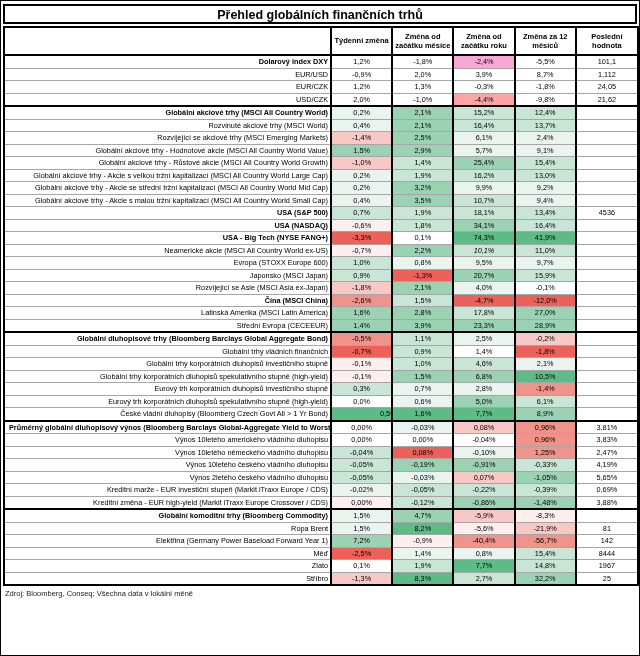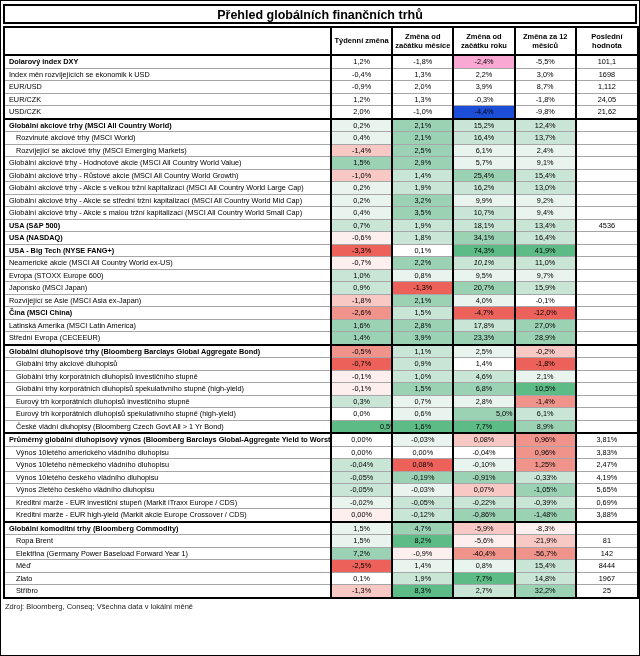--- a/index.html
+++ b/index.html
@@ -17,21 +17,21 @@
     border-collapse:collapse; table-layout:fixed; width:636px;
     border:2px solid #000;
   }
   th.colhead {
     border-left:2px solid #000; border-bottom:2px solid #000;
     font-size:7.5px; font-weight:bold; text-align:center; vertical-align:middle;
     height:24px; padding:1px 2px; background:#fff; line-height:1.25;
   }
   th.name-head { border-left:none; }
   td.name {
-    font-size:7.3px; text-align:left; padding:0 2px 0 4px; height:11.5px;
+    font-size:7.3px; text-align:right; padding:0 2px 0 4px; height:11.5px;
     border-top:1px solid #a6a6a6; white-space:nowrap; overflow:hidden;
     background:#fff; line-height:1;
   }
   td.name.indent { padding-left:11px; }
   td.name.bold { font-weight:bold; }
   td.val {
     font-size:7.3px; text-align:center; padding:0 1px; height:11.5px;
     border-top:1px solid #a6a6a6; border-left:2px solid #000;
     white-space:nowrap; overflow:hidden; line-height:1; background:#fff;
   }
@@ -68,48 +68,40 @@
     <tbody>
         <tr class="section-start">
           <td class="name bold">Dolarový index DXY</td>
           <td class="val" style="background: rgb(255, 255, 255);">1,2%</td>
           <td class="val" style="background: rgb(255, 255, 255);">-1,8%</td>
           <td class="val" style="background: #f9a8d4; margin-top: 19px;">-2,4%</td>
           <td class="val" style="background: rgb(255, 255, 255);">-5,5%</td>
           <td class="val">101,1</td>
         </tr>
         <tr>
-          <td class="name">Index měn rozvíjejících se ekonomik k USD</td>
-          <td class="val" style="background: rgb(255, 255, 255);">-0,4%</td>
-          <td class="val" style="background: rgb(255, 255, 255);">1,3%</td>
-          <td class="val" style="background: rgb(255, 255, 255);">2,2%</td>
-          <td class="val" style="background: rgb(255, 255, 255);">3,0%</td>
-          <td class="val">1698</td>
-        </tr>
-        <tr>
           <td class="name">EUR/USD</td>
           <td class="val" style="background: rgb(255, 255, 255);">-0,9%</td>
           <td class="val" style="background: rgb(255, 255, 255);">2,0%</td>
           <td class="val" style="background: rgb(255, 255, 255);">3,9%</td>
           <td class="val" style="background: rgb(255, 255, 255);">8,7%</td>
           <td class="val">1,112</td>
         </tr>
         <tr>
           <td class="name">EUR/CZK</td>
           <td class="val" style="background: rgb(255, 255, 255);">1,2%</td>
           <td class="val" style="background: rgb(255, 255, 255);">1,3%</td>
           <td class="val" style="background: rgb(255, 255, 255);">-0,3%</td>
           <td class="val" style="background: rgb(255, 255, 255);">-1,8%</td>
           <td class="val">24,05</td>
         </tr>
         <tr>
           <td class="name">USD/CZK</td>
           <td class="val" style="background: rgb(255, 255, 255);">2,0%</td>
           <td class="val" style="background: rgb(255, 255, 255);">-1,0%</td>
-          <td class="val" style="background: #1d4ed8;">-4,4%</td>
+          <td class="val" style="background: #fca5a5;">-4,4%</td>
           <td class="val" style="background: rgb(255, 255, 255);">-9,8%</td>
           <td class="val">21,62</td>
         </tr>
         <tr class="section-start">
           <td class="name bold">Globální akciové trhy (MSCI All Country World)</td>
           <td class="val" style="background: rgb(233, 244, 238);">0,2%</td>
           <td class="val" style="background: rgb(155, 210, 180);">2,1%</td>
           <td class="val" style="background: rgb(200, 229, 213);">15,2%</td>
           <td class="val" style="background: rgb(200, 229, 213);">12,4%</td>
           <td class="val"></td>
@@ -252,21 +244,21 @@
         </tr>
         <tr class="section-start">
           <td class="name bold">Globální dluhopisové trhy (Bloomberg Barclays Global Aggregate Bond)</td>
           <td class="val" style="background: rgb(240, 147, 139); margin-left: 44px;">-0,5%</td>
           <td class="val" style="background: rgb(200, 229, 213);">1,1%</td>
           <td class="val" style="background: rgb(233, 244, 238);">2,5%</td>
           <td class="val" style="background: rgb(248, 200, 196);">-0,2%</td>
           <td class="val"></td>
         </tr>
         <tr>
-          <td class="name indent">Globální trhy akciové dluhopisů</td>
+          <td class="name indent">Globální trhy vládních finančních</td>
           <td class="val" style="background: rgb(236, 97, 89);">-0,7%</td>
           <td class="val" style="background: rgb(200, 229, 213);">0,9%</td>
           <td class="val" style="background: rgb(255, 255, 255);">1,4%</td>
           <td class="val" style="background: rgb(236, 97, 89);">-1,8%</td>
           <td class="val"></td>
         </tr>
         <tr>
           <td class="name indent">Globální trhy korporátních dluhopisů investičního stupně</td>
           <td class="val" style="background: rgb(253, 239, 238);">-0,1%</td>
           <td class="val" style="background: rgb(200, 229, 213);">1,0%</td>
@@ -287,21 +279,21 @@
           <td class="val" style="background: rgb(200, 229, 213);">0,3%</td>
           <td class="val" style="background: rgb(233, 244, 238);">0,7%</td>
           <td class="val" style="background: rgb(233, 244, 238);">2,8%</td>
           <td class="val" style="background: rgb(240, 147, 139);">-1,4%</td>
           <td class="val"></td>
         </tr>
         <tr>
           <td class="name indent">Eurový trh korporátních dluhopisů spekulativního stupně (high-yield)</td>
           <td class="val" style="background: rgb(255, 255, 255);">0,0%</td>
           <td class="val" style="background: rgb(233, 244, 238);">0,6%</td>
-          <td class="val" style="background: rgb(155, 210, 180); text-align: right;">5,0%</td>
+          <td class="val" style="background: rgb(155, 210, 180);">5,0%</td>
           <td class="val" style="background: rgb(200, 229, 213);">6,1%</td>
           <td class="val"></td>
         </tr>
         <tr>
           <td class="name indent">České vládní dluhopisy (Bloomberg Czech Govt All &gt; 1 Yr Bond)</td>
           <td class="val" style="background: rgb(93, 188, 133); padding-left: 48px;">0,5%</td>
           <td class="val" style="background: rgb(93, 188, 133);">1,6%</td>
           <td class="val" style="background: rgb(93, 188, 133);">7,7%</td>
           <td class="val" style="background: rgb(155, 210, 180);">8,9%</td>
           <td class="val"></td>
@@ -348,21 +340,21 @@
         </tr>
         <tr>
           <td class="name indent">Kreditní marže - EUR investiční stupeň (Markit iTraxx Europe / CDS)</td>
           <td class="val" style="background: rgb(233, 244, 238);">-0,02%</td>
           <td class="val" style="background: rgb(200, 229, 213);">-0,05%</td>
           <td class="val" style="background: rgb(200, 229, 213);">-0,22%</td>
           <td class="val" style="background: rgb(200, 229, 213);">-0,39%</td>
           <td class="val">0,69%</td>
         </tr>
         <tr>
-          <td class="name indent">Kreditní marže - EUR high-yield (Markit akcie Europe Crossover / CDS)</td>
+          <td class="name indent">Kreditní změna - EUR high-yield (Markit iTraxx Europe Crossover / CDS)</td>
           <td class="val" style="background: rgb(253, 239, 238);">0,00%</td>
           <td class="val" style="background: rgb(200, 229, 213);">-0,12%</td>
           <td class="val" style="background: rgb(155, 210, 180);">-0,86%</td>
           <td class="val" style="background: rgb(155, 210, 180);">-1,48%</td>
           <td class="val">3,88%</td>
         </tr>
         <tr class="section-start">
           <td class="name bold">Globální komoditní trhy (Bloomberg Commodity)</td>
           <td class="val" style="background: rgb(233, 244, 238);">1,5%</td>
           <td class="val" style="background: rgb(155, 210, 180);">4,7%</td>

